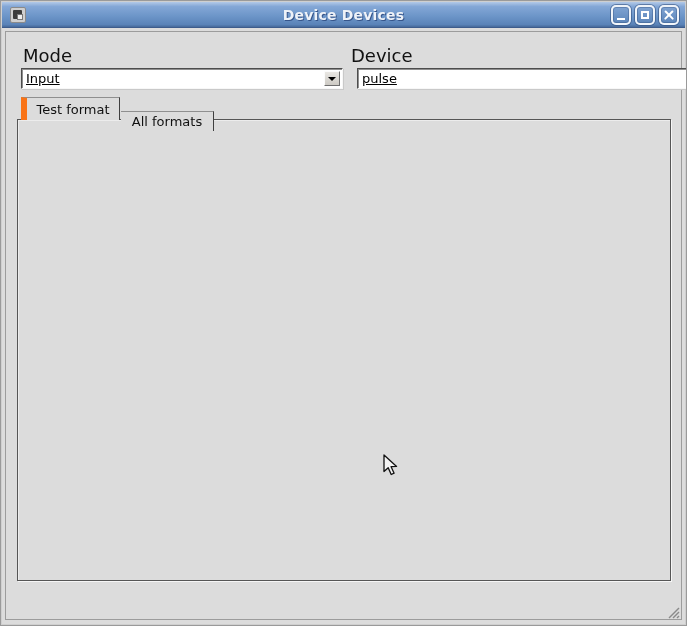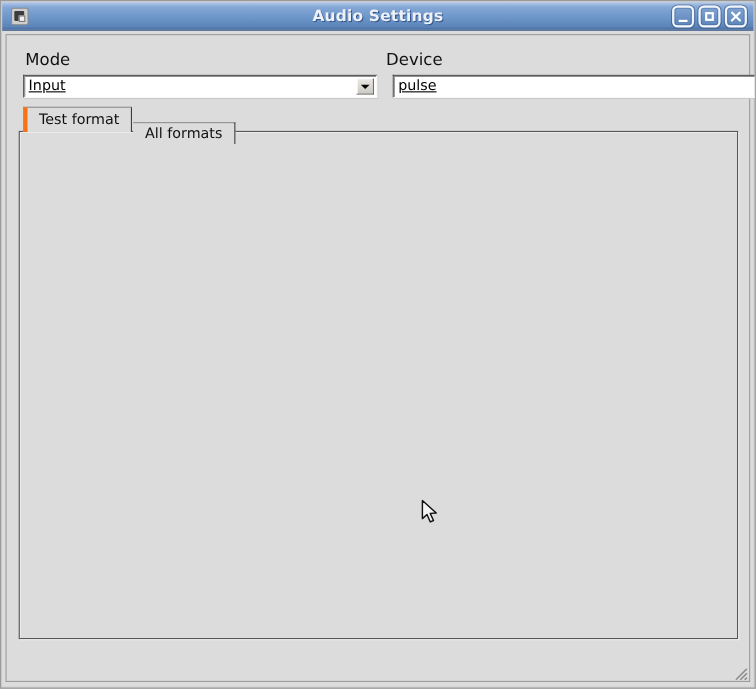--- a/index.html
+++ b/index.html
@@ -54,21 +54,21 @@
   .glyph-max { position: absolute; left: 4px; top: 4px; width: 8px; height: 8px; border: 2px solid #fff; }
   .glyph-x1, .glyph-x2 { position: absolute; left: 2px; top: 7px; width: 12px; height: 2.4px; background: #fff; border-radius: 1px; }
   .glyph-x1 { transform: rotate(45deg); }
   .glyph-x2 { transform: rotate(-45deg); }
   
   .frame-inner {
     position: absolute; left: 4px; right: 4px; top: 30px; bottom: 5px;
     border: 1px solid #9c9c9c; pointer-events: none;
   }
   
-  .lbl { position: absolute; font-size: 15px; color: #111; white-space: nowrap; }
+  .lbl { position: absolute; font-size: 18px; color: #111; white-space: nowrap; }
   
   .combo {
     position: absolute; height: 21px; background: #fff;
     border-top: 1px solid #4d4d4d; border-left: 1px solid #4d4d4d;
     border-bottom: 1px solid #f7f7f7; border-right: 1px solid #f7f7f7;
     box-shadow: inset 1px 1px 0 #8f8f8f, 1px 1px 0 #c9c9c9;
     display: flex; align-items: center; cursor: default;
   }
   .combo .val { padding-left: 4px; font-size: 13px; color: #000; flex: 1; overflow: hidden; white-space: nowrap; text-decoration: underline; }
   .combo .dd {
@@ -86,21 +86,21 @@
     border-bottom: 1px solid #fbfbfb; border-right: 1px solid #fbfbfb;
     box-shadow: inset 1px 1px 0 #9a9a9a, 1px 1px 0 #cfcfcf;
   }
   
   .tab {
     position: absolute; top: 96px; height: 22px;
     display: flex; align-items: center; justify-content: center;
     font-size: 13px; color: #111; background: #dcdcdc; cursor: default;
   }
   .tab.active {
-    border-top: 1px solid #8f8f8f; border-left: 4px solid #f97316;
+    border-top: 1px solid #8f8f8f; border-left: 6px solid #f97316;
     border-right: 1px solid #3f3f3f;
     z-index: 3; height: 23px;
   }
   .tab.inactive {
     top: 98px; height: 20px;
     border-top: 1px solid #8f8f8f;
     border-right: 1px solid #3f3f3f;
     z-index: 2;
     margin-top: 12px;
   }
@@ -144,21 +144,21 @@
   
   .cursor { position: absolute; left: 380px; top: 453px; z-index: 50; pointer-events: none; }
 </style>
 </head>
 <body>
 
 <div class="window">
 
   <div class="titlebar">
     <div class="win-icon"></div>
-    <div class="title">Audio Settings</div>
+    <div class="title">Device Devices</div>
     <div class="tb-buttons">
       <div class="tb-btn">
           <span class="glyph-min"></span>
         </div>
       <div class="tb-btn">
           <span class="glyph-max"></span>
         </div>
       <div class="tb-btn">
           <span class="glyph-x1"></span>
           <span class="glyph-x2"></span>

